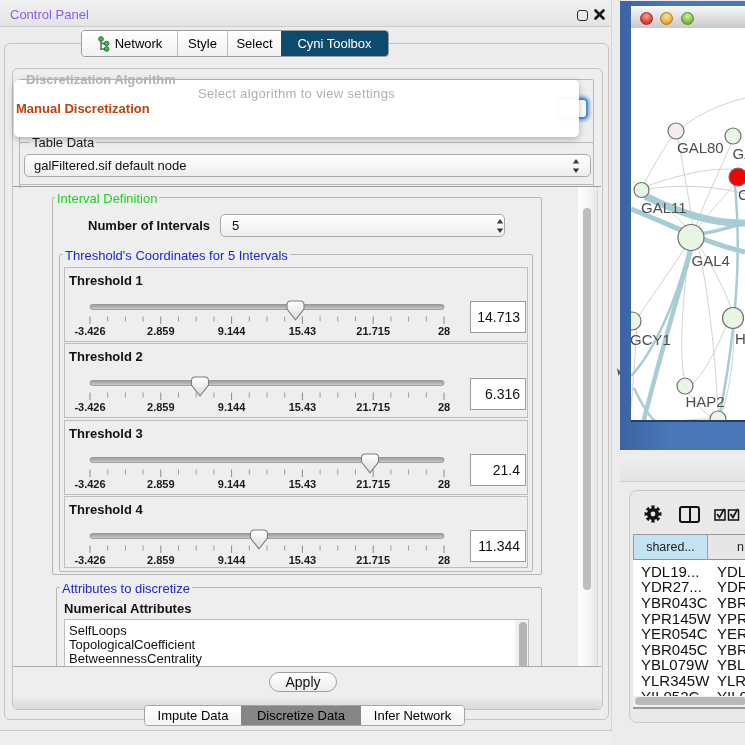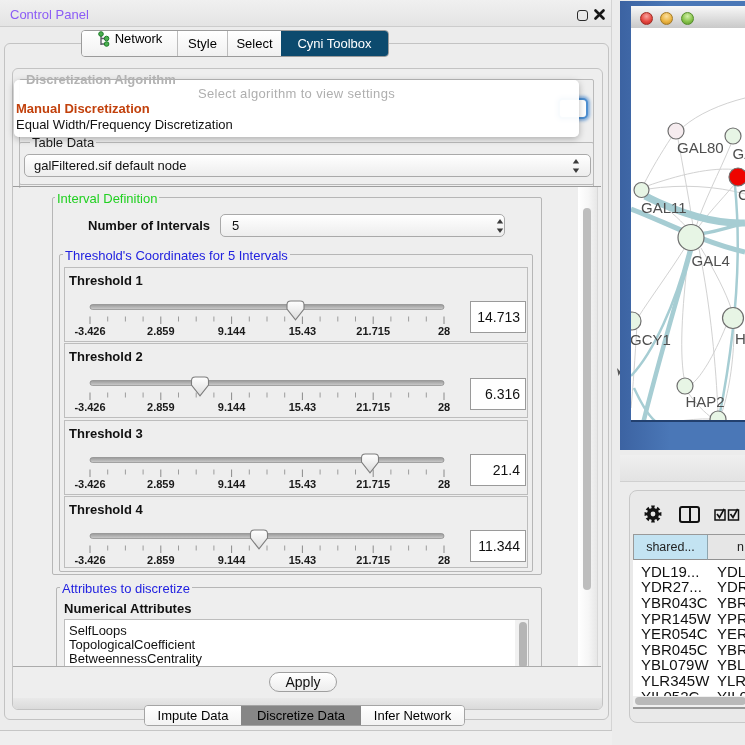--- a/index.html
+++ b/index.html
@@ -21,21 +21,21 @@
       <path d="M1.5 1.5 L9.5 9.5 M9.5 1.5 L1.5 9.5" stroke="#151515" stroke-width="2.6" stroke-linecap="round"></path>
     </svg>
 
   <div class="abs" style="left:4px;top:43px;width:603px;height:675px;border:1px solid #c3c3c3;border-radius:6px;background:#ededed;"></div>
 
   <div class="abs" style="left:12px;top:68px;width:589px;height:640px;border:1px solid #c3c3c3;border-radius:6px;background:#eeeeee;overflow:hidden;">
     <div class="abs" style="left:0;bottom:0;width:589px;height:11px;background:linear-gradient(#e9e9e9,#dadada);"></div>
   </div>
 
   <div class="abs" style="left:81px;top:30px;height:25px;display:flex;border:1px solid #9b9b9b;border-radius:4px;overflow:hidden;background:#fbfbfb;font-size:13px;">
-    <div style="display:flex;align-items:flex-start;justify-content:center;width:95px;background:linear-gradient(#ffffff,#f1f1f1);">
+    <div style="display:flex;align-items:center;justify-content:center;width:95px;background:linear-gradient(#ffffff,#f1f1f1);">
       <svg width="13" height="16" viewBox="0 0 13 16" style="margin-right:5px;">
         <path d="M4 3.5 V14 M4 7.5 H9 M4 13 H9" stroke="#5d5d68" stroke-width="1.4" fill="none"></path>
         <circle cx="4" cy="3" r="2.3" fill="#4caf50" stroke="#1d7c2a" stroke-width="1"></circle>
         <circle cx="9.6" cy="7.5" r="2.3" fill="#4caf50" stroke="#1d7c2a" stroke-width="1"></circle>
         <circle cx="9.6" cy="13" r="2.3" fill="#4caf50" stroke="#1d7c2a" stroke-width="1"></circle>
       </svg>
       Network</div>
     <div style="width:1px;background:#bdbdbd;"></div>
     <div style="display:flex;align-items:center;justify-content:center;width:49px;background:linear-gradient(#ffffff,#f1f1f1);">Style</div>
     <div style="width:1px;background:#bdbdbd;"></div>
@@ -202,21 +202,20 @@
 
   <div class="abs" style="left:144px;top:705px;height:19px;display:flex;border:1px solid #a4a4a4;border-radius:4px;overflow:hidden;font-size:13px;">
     <div style="display:flex;align-items:center;justify-content:center;width:96px;background:linear-gradient(#ffffff,#f3f3f3);">Impute Data</div>
     <div style="display:flex;align-items:center;justify-content:center;width:120px;background:#868686;color:#000000;">Discretize Data</div>
     <div style="display:flex;align-items:center;justify-content:center;width:103px;background:linear-gradient(#ffffff,#f3f3f3);">Infer Network</div>
   </div>
 
   <div class="abs" style="left:14px;top:80px;width:565px;height:57px;background:rgba(255,255,255,0.96);border-radius:5px;box-shadow:0 2px 7px rgba(0,0,0,0.28);z-index:50;"></div>
   <div class="abs" style="left:14px;top:86px;width:565px;text-align:center;font-size:13px;letter-spacing:0.35px;color:#afafaf;z-index:51;">Select algorithm to view settings</div>
   <div class="abs" style="left:16px;top:101px;font-size:13px;font-weight:bold;color:#c2410c;z-index:51;">Manual Discretization</div>
-  <div class="abs" style="left:16px;top:117px;font-size:13px;color:#111;z-index:51;">Equal Width/Frequency Discretization</div>
 </div>
 
 <div class="abs" style="left:0;top:730px;width:612px;height:1px;background:#c6c6c6;"></div>
 <div class="abs" style="left:0;top:731px;width:612px;height:14px;background:#efefef;"></div>
 
 <svg class="abs" style="left:614px;top:367px;" width="10" height="12" viewBox="0 0 10 12">
     <path d="M3 1 L4.5 9 L6 6.2 L9 7.5 Z" fill="#555"></path>
   </svg>
 
 <div class="abs" style="left:620px;top:1px;width:125px;height:449px;background:linear-gradient(90deg,#3c63a2,#4a77b7 40%);">

